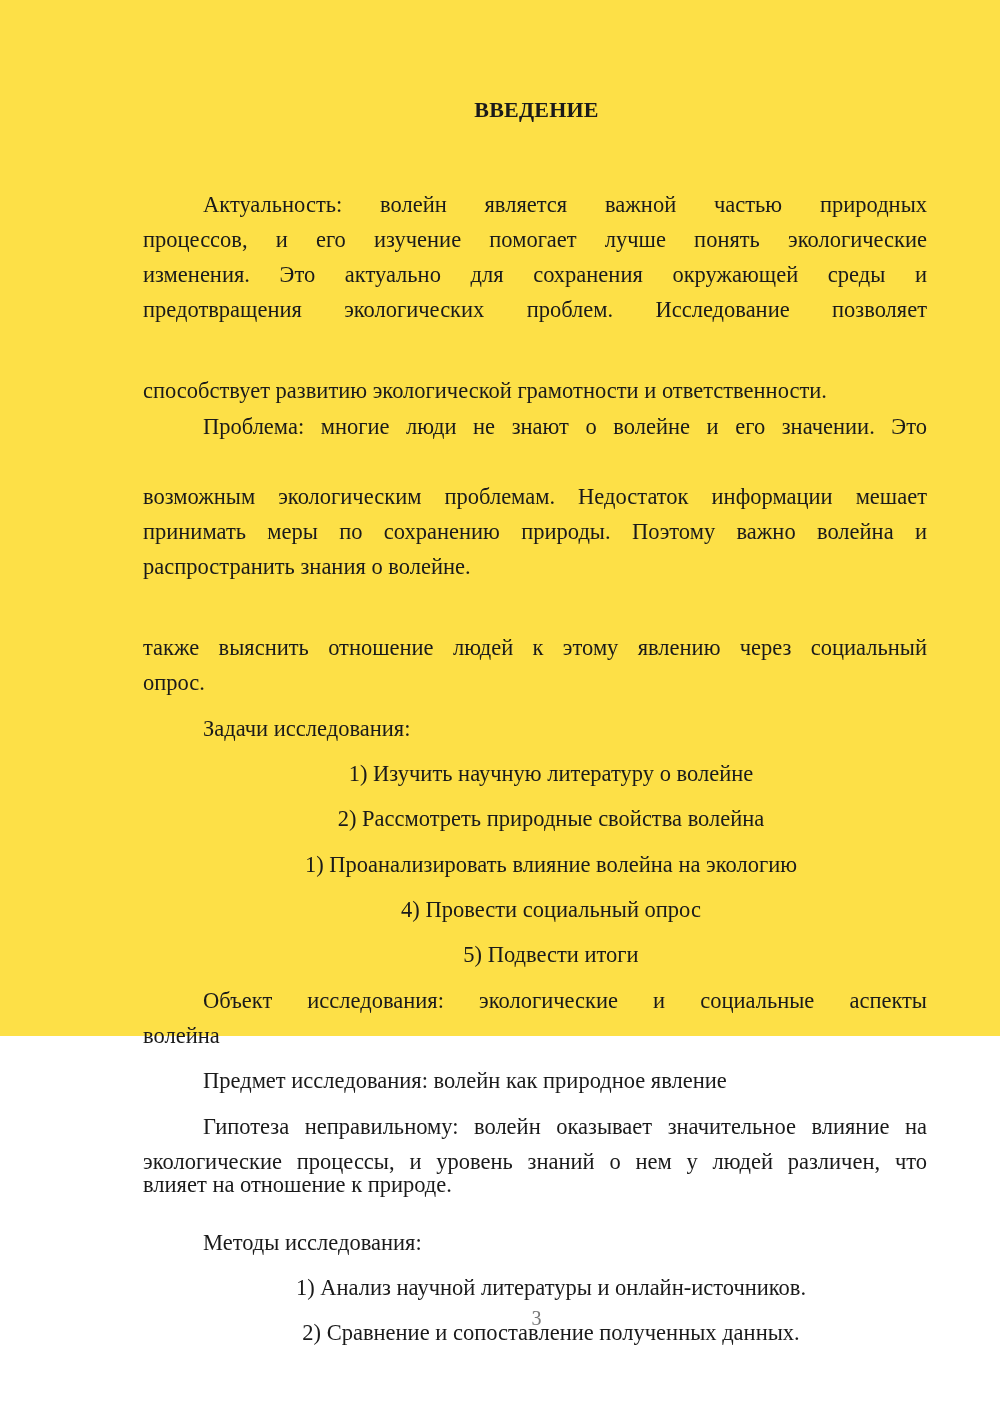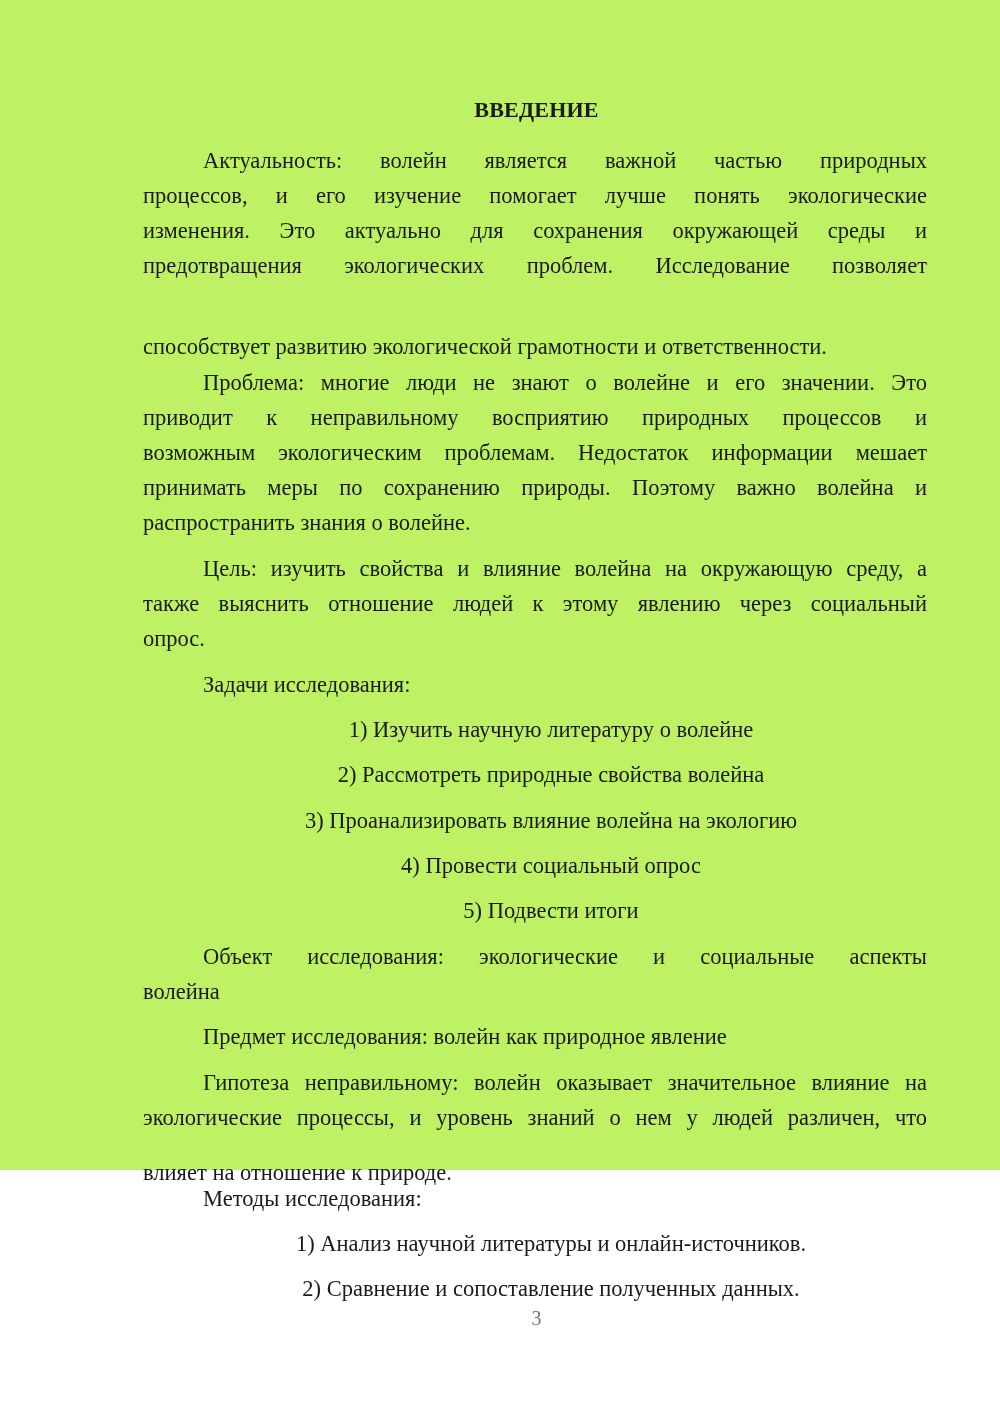--- a/index.html
+++ b/index.html
@@ -12,39 +12,40 @@
       height: 1414px;
       position: relative;
       overflow: hidden;
       font-family: "Liberation Serif", "DejaVu Serif", serif;
       color: #1a1a1a;
     }
     .page {
       position: absolute;
       left: 0; top: 0;
       width: 1000px;
-      height: 1170px;
-      background: #bef264;
+      height: 1036px;
+      background: #fde047;
     }
     .title {
       position: absolute;
       left: 0; width: 1073px;
       top: 97px;
       text-align: center;
       font-weight: bold;
       font-size: 22px;
       letter-spacing: 0.2px;
     }
     .line {
       position: absolute;
       left: 143px;
       width: 784px;
       font-size: 22.5px;
       line-height: 26px;
       white-space: nowrap;
+      margin-top: 44px;
     }
     .line.justify {
       text-align: justify;
       text-align-last: justify;
       white-space: normal;
     }
     .line.indent { left: 203px; width: 724px; }
     .line.list { left: 175px; width: 752px; text-align: center; }
     .pagenum {
       position: absolute;
@@ -62,43 +63,41 @@
 
   <div class="title">ВВЕДЕНИЕ</div>
 
   <div class="line indent justify" style="top:148px">Актуальность: волейн является важной частью природных</div>
   <div class="line justify" style="top:183px">процессов, и его изучение помогает лучше понять экологические</div>
   <div class="line justify" style="top:218px">изменения. Это актуально для сохранения окружающей среды и</div>
   <div class="line justify" style="top:253px">предотвращения экологических проблем. Исследование позволяет</div>
   <div class="line" style="top:334px">способствует развитию экологической грамотности и ответственности.</div>
 
   <div class="line indent justify" style="top:370px">Проблема: многие люди не знают о волейне и его значении. Это</div>
-  <div class="line justify" style="top:405px">приводит к неправильному восприятию природных процессов и</div>
   <div class="line justify" style="top:440px">возможным экологическим проблемам. Недостаток информации мешает</div>
   <div class="line justify" style="top:475px">принимать меры по сохранению природы. Поэтому важно волейна и</div>
   <div class="line" style="top:510px">распространить знания о волейне.</div>
 
-  <div class="line indent justify" style="top:556px">Цель: изучить свойства и влияние волейна на окружающую среду, а</div>
   <div class="line justify" style="top:591px">также выяснить отношение людей к этому явлению через социальный</div>
   <div class="line" style="top:626px">опрос.</div>
 
   <div class="line indent" style="top:672px">Задачи исследования:</div>
   <div class="line list" style="top:717px">1) Изучить научную литературу о волейне</div>
   <div class="line list" style="top:762px">2) Рассмотреть природные свойства волейна</div>
-  <div class="line list" style="top:808px">3) Проанализировать влияние волейна на экологию</div>
+  <div class="line list" style="top:808px">1) Проанализировать влияние волейна на экологию</div>
   <div class="line list" style="top:853px">4) Провести социальный опрос</div>
   <div class="line list" style="top:898px">5) Подвести итоги</div>
 
   <div class="line" style="top:979px">волейна</div>
   <div class="line indent justify" style="top:944px">Объект исследования: экологические и социальные аспекты</div>
 
   <div class="line indent" style="top:1024px">Предмет исследования: волейн как природное явление</div>
 
   <div class="line indent justify" style="top:1070px">Гипотеза неправильному: волейн оказывает значительное влияние на</div>
   <div class="line justify" style="top:1105px">экологические процессы, и уровень знаний о нем у людей различен, что</div>
-  <div class="line" style="top:1160px">влияет на отношение к природе.</div>
+  <div class="line" style="top:1128px">влияет на отношение к природе.</div>
 
   <div class="line indent" style="top:1186px">Методы исследования:</div>
   <div class="line list" style="top:1231px">1) Анализ научной литературы и онлайн-источников.</div>
   <div class="line list" style="top:1276px">2) Сравнение и сопоставление полученных данных.</div>
 
   <div class="pagenum">3</div>
 </div>
 
 </body></html>

